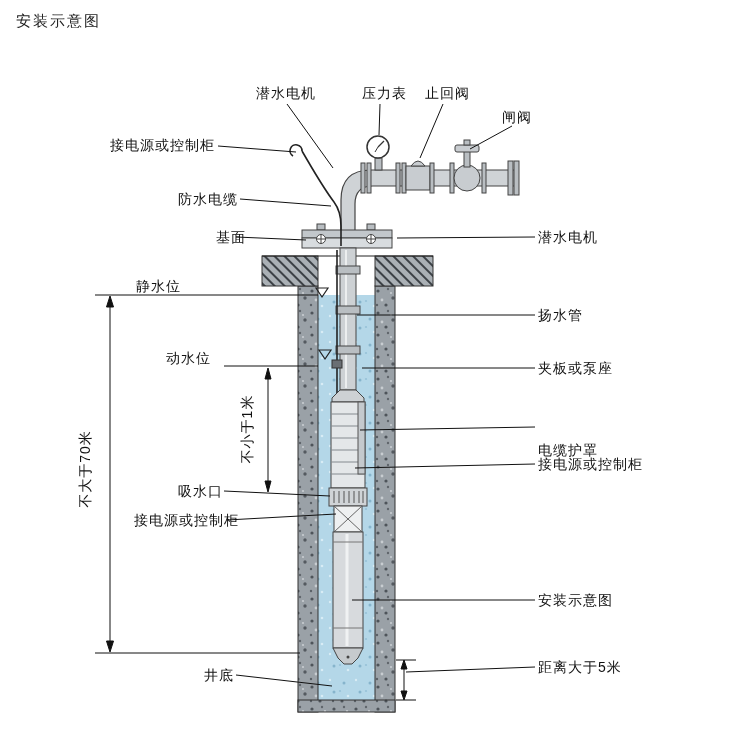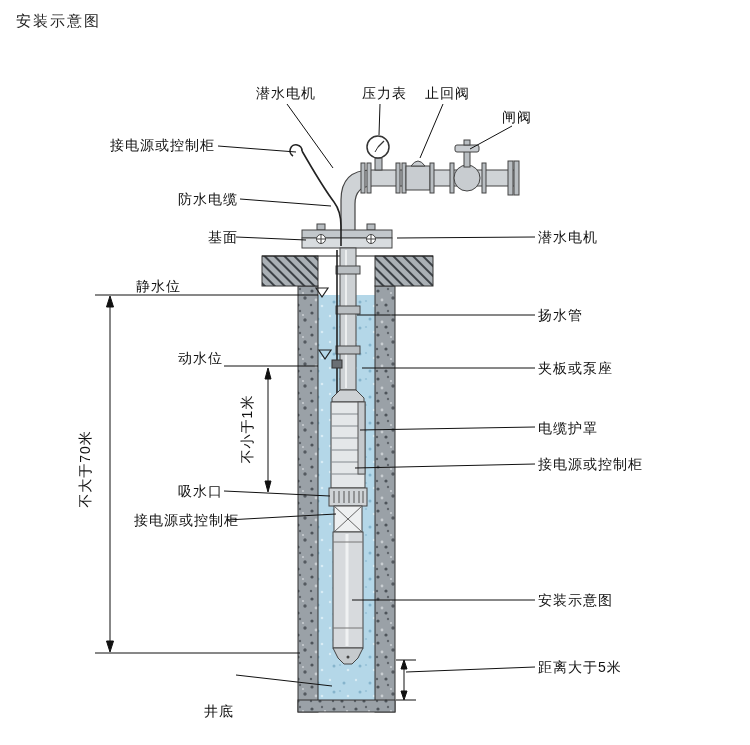--- a/index.html
+++ b/index.html
@@ -211,30 +211,30 @@
 
   <div class="lbl title" style="left:16px;top:13px">安装示意图</div>
 
   <div class="lbl" style="left:256px;top:85px">潜水电机</div>
   <div class="lbl" style="left:362px;top:85px">压力表</div>
   <div class="lbl" style="left:425px;top:85px">止回阀</div>
   <div class="lbl" style="left:502px;top:109px">闸阀</div>
 
   <div class="lbl" style="left:110px;top:137px">接电源或控制柜</div>
   <div class="lbl" style="left:178px;top:191px">防水电缆</div>
-  <div class="lbl" style="left:208px;top:229px">基面</div>
+  <div class="lbl" style="left:216px;top:229px">基面</div>
   <div class="lbl" style="left:136px;top:278px">静水位</div>
-  <div class="lbl" style="left:178px;top:350px">动水位</div>
+  <div class="lbl" style="left:166px;top:350px">动水位</div>
   <div class="lbl" style="left:178px;top:483px">吸水口</div>
   <div class="lbl" style="left:134px;top:512px">接电源或控制柜</div>
-  <div class="lbl" style="left:204px;top:703px">井底</div>
+  <div class="lbl" style="left:204px;top:667px">井底</div>
 
   <div class="lbl vert" style="left:208px;top:421px;width:78px">不小于1米</div>
   <div class="lbl vert" style="left:39px;top:461px;width:92px">不大于70米</div>
 
   <div class="lbl" style="left:538px;top:229px">潜水电机</div>
   <div class="lbl" style="left:538px;top:307px">扬水管</div>
   <div class="lbl" style="left:538px;top:360px">夹板或泵座</div>
-  <div class="lbl" style="left:538px;top:420px">电缆护罩</div>
+  <div class="lbl" style="left:538px;top:442px">电缆护罩</div>
   <div class="lbl" style="left:538px;top:456px">接电源或控制柜</div>
   <div class="lbl" style="left:538px;top:592px">安装示意图</div>
   <div class="lbl" style="left:538px;top:659px">距离大于5米</div>
 </div>
 
 </body></html>

